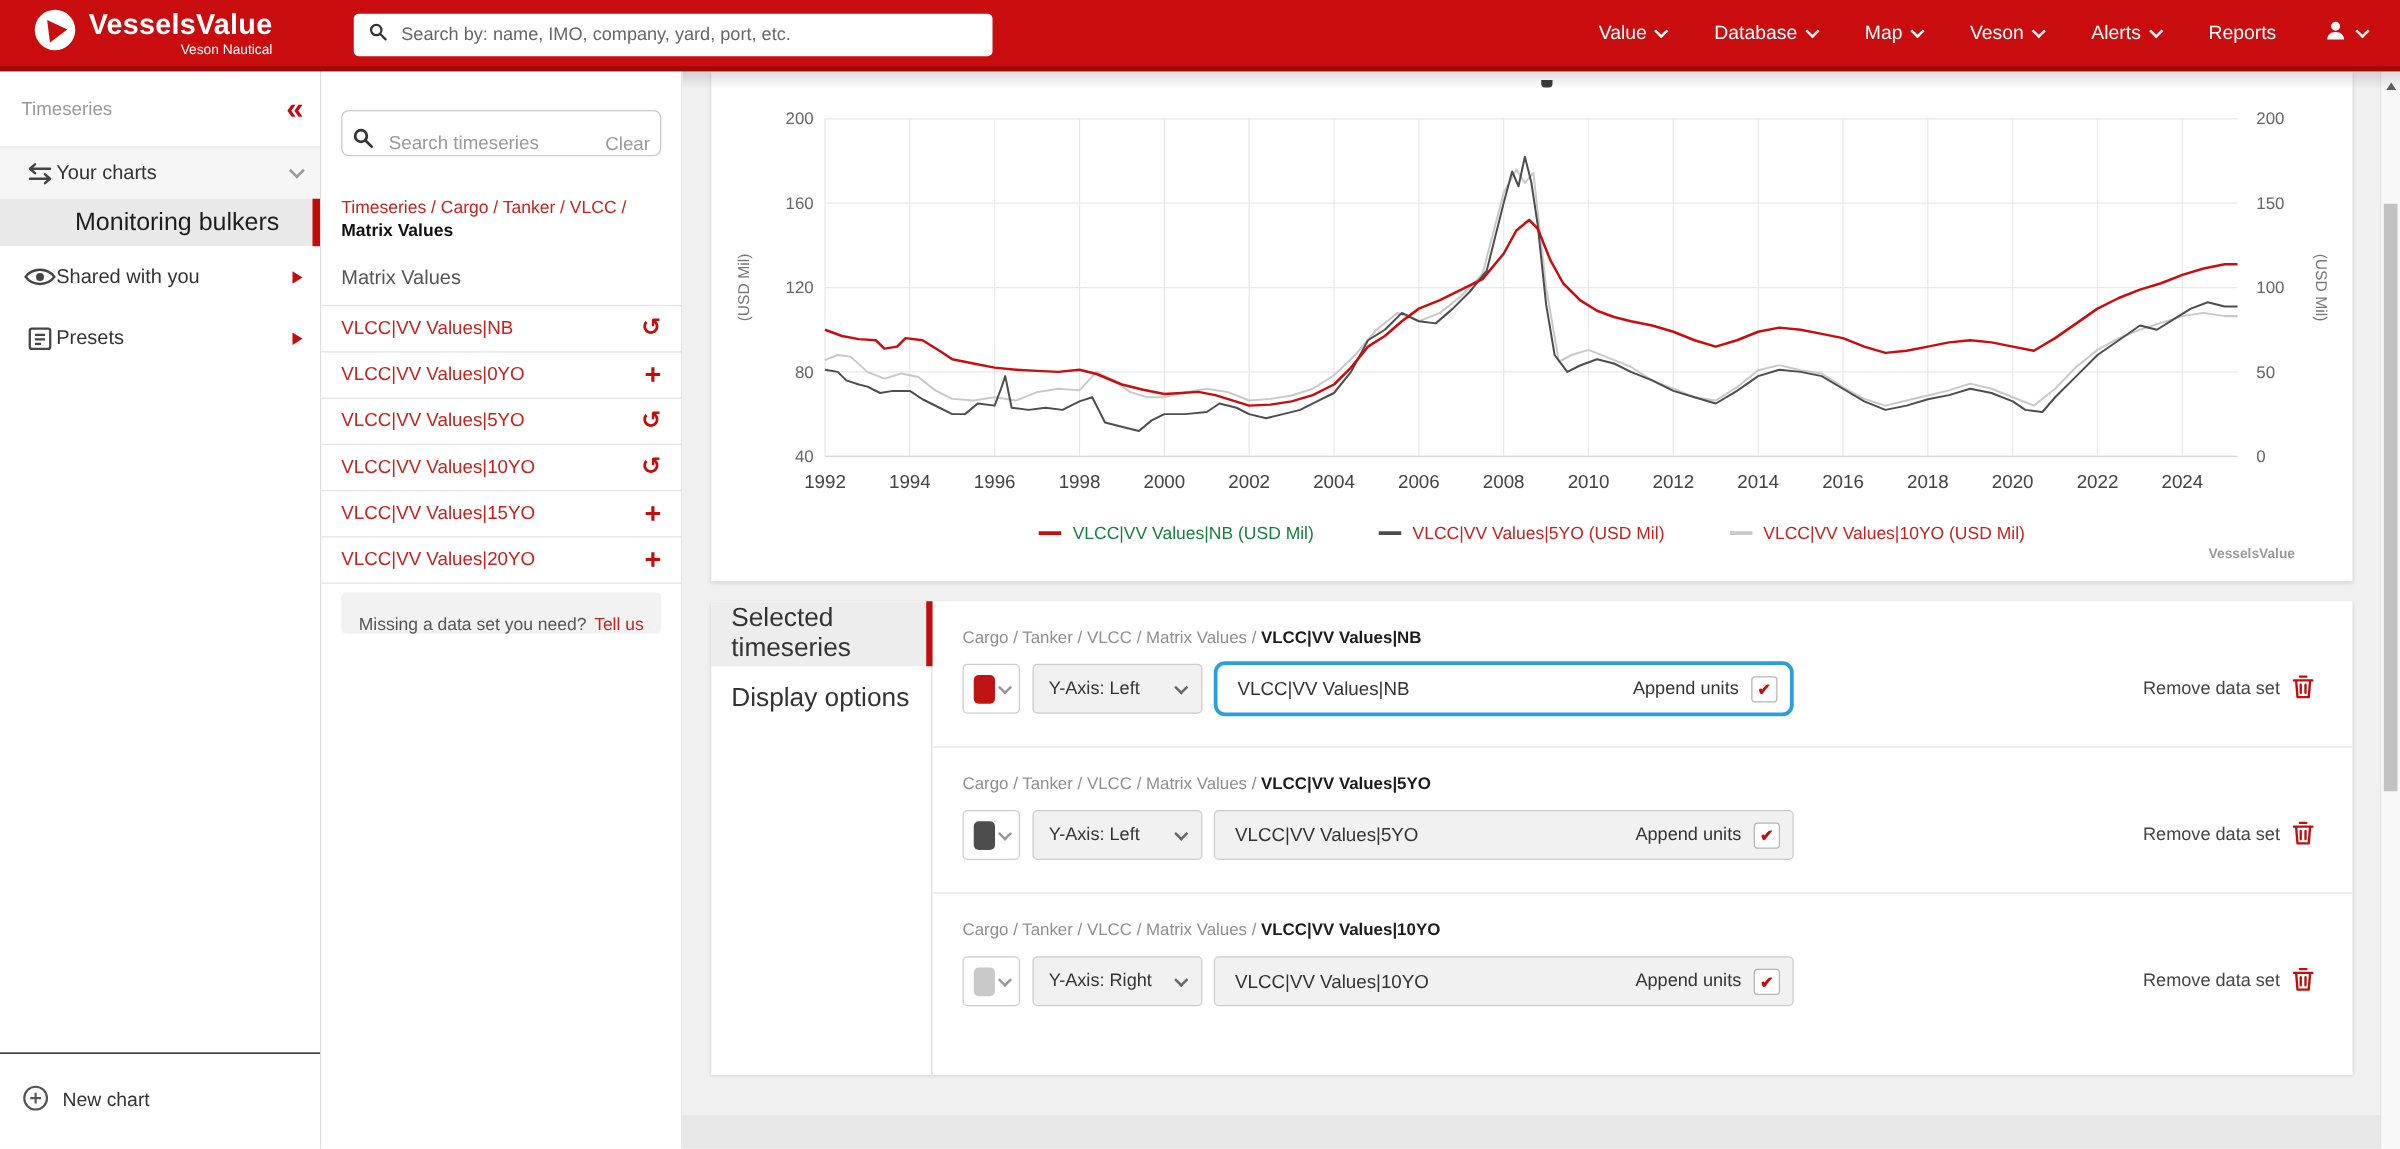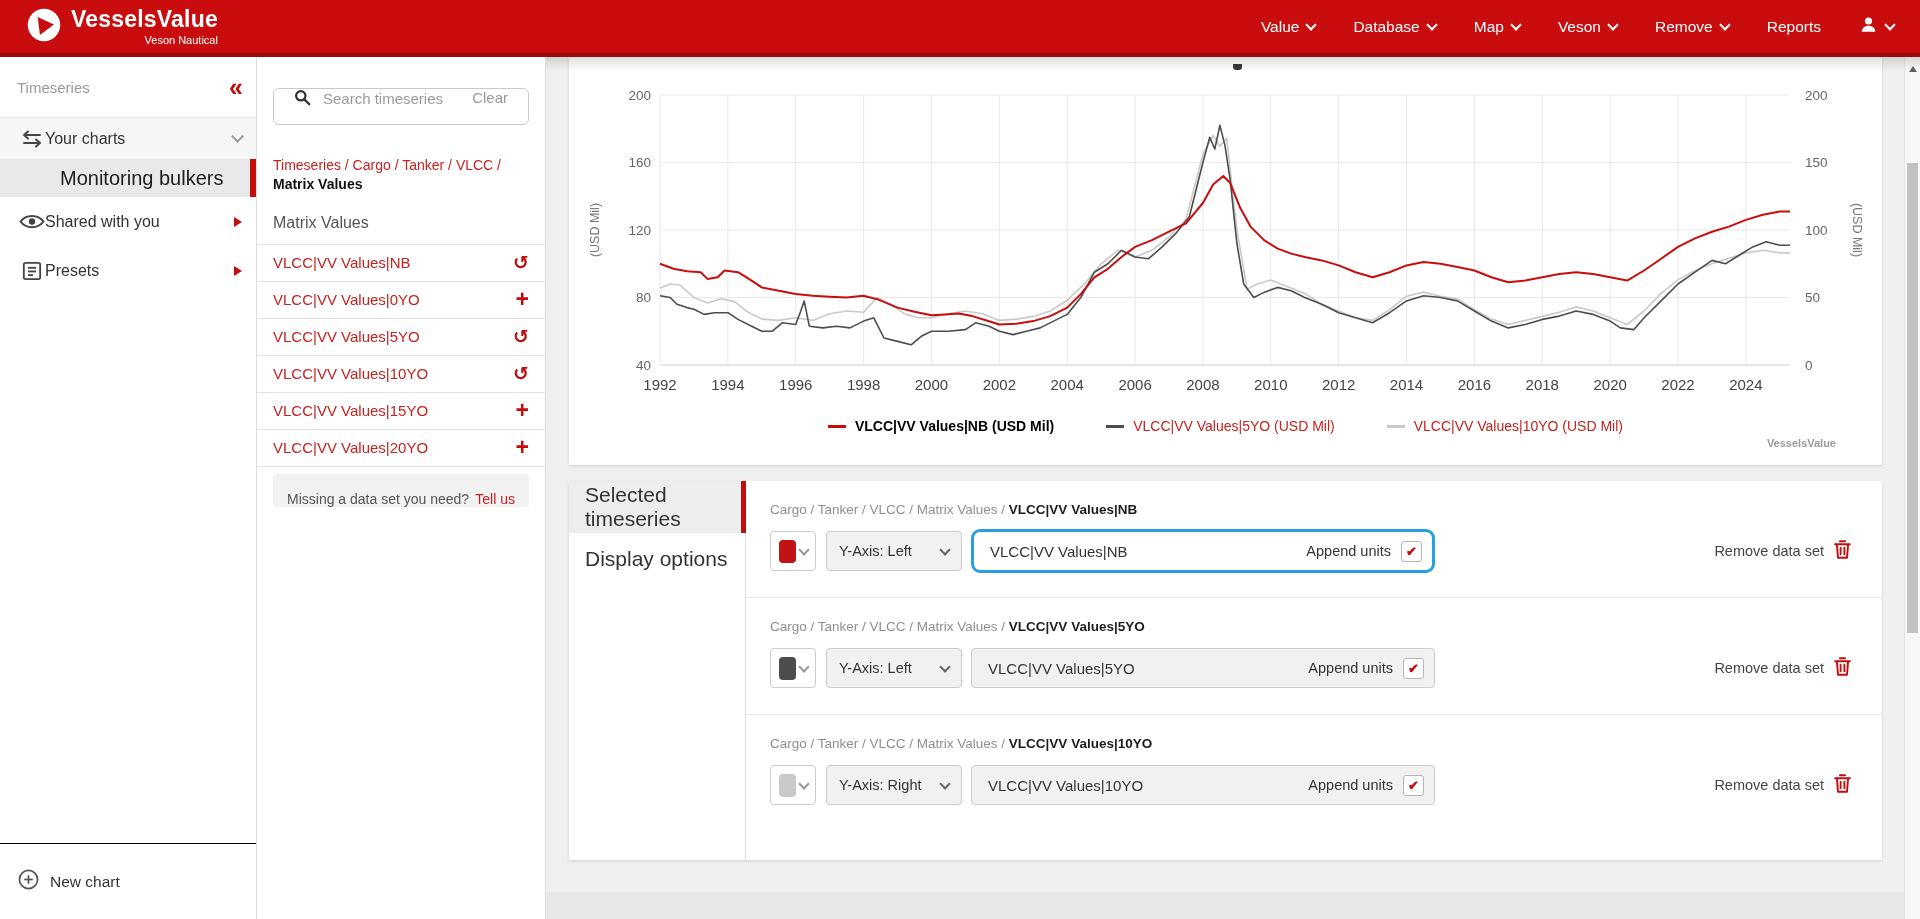--- a/index.html
+++ b/index.html
@@ -37,21 +37,21 @@
   .sb-shared,.sb-presets{height:49px}
   .mla{margin-left:auto}
   .tri{width:0;height:0;border-left:8px solid #c30d0d;border-top:5.5px solid transparent;border-bottom:5.5px solid transparent}
   .gchev{color:#9a9a9a}
   .sb-bottom{position:absolute;left:0;right:0;bottom:0;border-top:1px solid #000000}
   .newchart{display:flex;align-items:center;gap:11px;padding:25px 18px;font-size:15.5px;color:#333;cursor:pointer}
   
   .tspanel{position:absolute;left:257px;top:57px;bottom:0;width:289px;background:#fff;
            border-right:1px solid #ddd;box-sizing:border-box}
   .ts-search{margin:31px 16px 0;height:37px;border:1px solid #c9c9c9;border-radius:6px;display:flex;
-             align-items:flex-start;gap:10px;padding:0 20px;box-sizing:border-box}
+             align-items:flex-end;gap:10px;padding:0 8px;box-sizing:border-box}
   .ts-search input{border:none;outline:none;flex:1;font-size:15px;color:#333;font-family:inherit;min-width:0}
   .ts-search input::placeholder{color:#9a9a9a}
   .ts-clear{color:#9a9a9a;font-size:15px;cursor:pointer}
   .ts-bc{margin:31px 16px 0;font-size:14px;line-height:1.35}
   .bc-link{color:#c5221f;cursor:pointer}
   .bc-sep{color:#c5221f}
   .bc-cur{color:#111;font-weight:700}
   .ts-sec{margin:20px 16px 0;font-size:16px;color:#555}
   .ts-list{margin-top:12px;border-top:1px solid #e3e3e3}
   .ts-item{height:37px;border-bottom:1px solid #e3e3e3;display:flex;align-items:center;
@@ -118,39 +118,48 @@
       <svg width="36" height="36" viewBox="0 0 40 40">
         <circle cx="20" cy="20" r="18" fill="#fff"></circle>
         <path d="M13 11 L31 19.5 L15.5 31 Z" fill="#c90d0e"></path>
       </svg>
     </span>
     <span class="brandtxt">
       <span class="brand-name">VesselsValue</span>
       <span class="brand-sub">Veson Nautical</span>
     </span>
   </div>
+  <div class="hsearch">
+    <span>
+      <svg width="15" height="15" viewBox="0 0 20 20">
+          <circle cx="8" cy="8" r="5.5" fill="none" stroke="#333" stroke-width="2.4"></circle>
+          <line x1="12.5" y1="12.5" x2="18" y2="18" stroke="#333" stroke-width="2.4" stroke-linecap="round"></line>
+        </svg>
+    </span>
+    <input placeholder="Search by: name, IMO, company, yard, port, etc." style="">
+  </div>
   <div class="nav">
       <div class="nav-item">
         <span>Value</span>
         <span class="chev sm"></span>
       </div>
       <div class="nav-item">
         <span>Database</span>
         <span class="chev sm"></span>
       </div>
       <div class="nav-item">
         <span>Map</span>
         <span class="chev sm"></span>
       </div>
       <div class="nav-item">
         <span>Veson</span>
         <span class="chev sm"></span>
       </div>
       <div class="nav-item">
-        <span>Remove</span>
+        <span>Alerts</span>
         <span class="chev sm"></span>
       </div>
       <div class="nav-item">
         <span>Reports</span>
       </div>
 
     <div class="nav-item">
       <span>
         <svg width="19" height="19" viewBox="0 0 24 24">
             <circle cx="12" cy="7.5" r="4.5" fill="#fff"></circle>
@@ -317,21 +326,21 @@
         <text x="1176.8858858858873" y="333" text-anchor="middle" font-size="15" fill="#444" font-family="Liberation Sans, sans-serif">2024</text>
         <text x="30" y="173" text-anchor="middle" font-size="12.5" fill="#777" transform="rotate(-90 30 173)" font-family="Liberation Sans, sans-serif">(USD Mil)</text>
         <text x="1284" y="173" text-anchor="middle" font-size="12.5" fill="#777" transform="rotate(90 1284 173)" font-family="Liberation Sans, sans-serif">(USD Mil)</text>
         <polyline points="91.0,231.1 101.2,227.0 111.4,228.3 124.9,240.5 138.5,245.9 152.1,241.8 165.7,244.6 179.2,255.3 192.8,262.1 209.8,263.4 226.7,260.8 243.7,263.4 260.7,256.7 277.6,254.0 294.6,255.3 308.2,240.5 321.8,247.3 335.3,256.7 348.9,260.8 362.5,260.8 379.4,256.7 396.4,254.0 413.4,256.7 430.3,263.4 447.3,262.1 464.3,259.4 481.2,254.0 498.2,243.2 515.2,227.0 532.1,206.8 549.1,193.3 566.1,200.0 583.0,193.3 600.0,179.8 617.0,162.2 633.9,97.4 644.1,78.5 650.9,89.3 657.7,81.2 667.9,173.0 678.1,232.4 688.2,227.0 701.8,222.9 718.8,229.7 735.7,236.4 752.7,247.3 769.7,254.0 786.6,260.8 803.6,263.4 820.6,252.7 837.5,239.2 854.5,235.1 871.5,239.2 888.4,241.8 905.4,252.7 922.4,262.1 939.3,267.5 956.3,263.4 973.3,259.4 990.2,255.3 1007.2,249.9 1024.2,254.0 1041.2,260.8 1058.1,267.5 1075.1,254.0 1092.1,236.4 1109.0,222.9 1126.0,213.5 1143.0,206.8 1159.9,201.3 1176.9,195.9 1193.9,193.3 1210.8,195.9 1221.0,195.9" fill="none" stroke="#c9c9c9" stroke-width="1.6" stroke-linejoin="round"></polyline>
         <polyline points="91.0,238.8 101.2,240.5 108.0,247.3 118.1,250.6 124.9,252.3 135.1,257.4 145.3,255.7 158.9,255.7 169.0,262.4 182.6,269.2 192.8,274.3 203.0,274.3 213.2,265.8 226.7,267.5 231.8,254.0 235.2,243.9 240.3,269.2 253.9,270.9 267.5,269.2 281.0,270.9 294.6,264.1 304.8,260.8 315.0,281.0 328.5,284.4 342.1,287.8 352.3,279.3 362.5,274.3 379.4,274.3 396.4,272.6 406.6,265.8 420.2,269.2 430.3,274.3 443.9,277.6 457.5,274.3 471.1,270.9 484.6,264.1 498.2,257.4 511.8,240.5 525.4,215.2 538.9,206.8 552.5,193.3 566.1,200.0 579.6,201.7 593.2,189.9 606.8,176.4 620.4,159.5 633.9,105.5 640.7,80.2 645.8,92.0 650.9,68.4 656.0,88.6 661.1,122.4 667.9,186.5 674.7,227.0 684.8,240.5 695.0,235.4 708.6,230.4 722.2,233.8 735.7,240.5 752.7,247.3 769.7,255.7 786.6,260.8 803.6,265.8 820.6,255.7 837.5,243.9 854.5,238.8 871.5,240.5 888.4,243.9 905.4,254.0 922.4,264.1 939.3,270.9 956.3,267.5 973.3,262.4 990.2,259.1 1007.2,254.0 1024.2,257.4 1041.2,264.1 1051.3,270.9 1064.9,272.6 1075.1,260.8 1092.1,243.9 1109.0,227.0 1126.0,215.2 1143.0,203.4 1156.5,206.8 1170.1,198.3 1183.7,189.9 1197.2,184.8 1210.8,188.2 1221.0,188.2" fill="none" stroke="#4d4d4d" stroke-width="1.6" stroke-linejoin="round"></polyline>
         <polyline points="91.0,206.8 104.6,211.8 118.1,214.3 131.7,215.2 138.5,221.9 148.7,220.3 155.5,213.5 169.0,215.2 182.6,223.6 192.8,230.4 209.8,233.8 226.7,237.1 243.7,238.8 260.7,239.7 277.6,240.5 294.6,238.8 308.2,242.2 328.5,250.6 345.5,254.8 362.5,258.2 376.0,257.4 389.6,256.5 403.2,259.1 416.8,263.3 430.3,267.5 447.3,266.7 464.3,264.1 481.2,259.1 498.2,250.6 511.8,237.1 525.4,220.3 538.9,211.8 552.5,200.0 566.1,189.9 583.0,183.1 600.0,174.7 617.0,166.3 633.9,146.0 644.1,127.4 654.3,119.0 661.1,125.8 671.3,151.1 681.5,169.6 695.0,183.1 708.6,191.6 722.2,196.6 735.7,200.0 752.7,203.4 769.7,208.4 786.6,215.2 803.6,220.3 820.6,215.2 837.5,208.4 854.5,205.1 871.5,206.8 888.4,210.1 905.4,213.5 922.4,220.3 939.3,225.3 956.3,223.6 973.3,220.3 990.2,216.9 1007.2,215.2 1024.2,216.9 1041.2,220.3 1058.1,223.6 1075.1,213.5 1092.1,201.7 1109.0,189.9 1126.0,181.4 1143.0,174.7 1159.9,169.6 1176.9,162.9 1193.9,157.8 1210.8,154.4 1221.0,154.4" fill="none" stroke="#c90d0e" stroke-width="2" stroke-linejoin="round"></polyline>
       </svg>
     <div class="legend">
         <div class="lg">
           <span class="lg-dash" style="background: rgb(201, 13, 14);"></span>
-          <span style="color: #000000; font-weight: bold;">VLCC|VV Values|NB (USD Mil)</span>
+          <span style="color: #15803d;">VLCC|VV Values|NB (USD Mil)</span>
         </div>
         <div class="lg">
           <span class="lg-dash" style="background: rgb(77, 77, 77);"></span>
           <span style="color: rgb(197, 34, 31);">VLCC|VV Values|5YO (USD Mil)</span>
         </div>
         <div class="lg">
           <span class="lg-dash" style="background: rgb(201, 201, 201);"></span>
           <span style="color: rgb(197, 34, 31);">VLCC|VV Values|10YO (USD Mil)</span>
         </div>
       </div>

